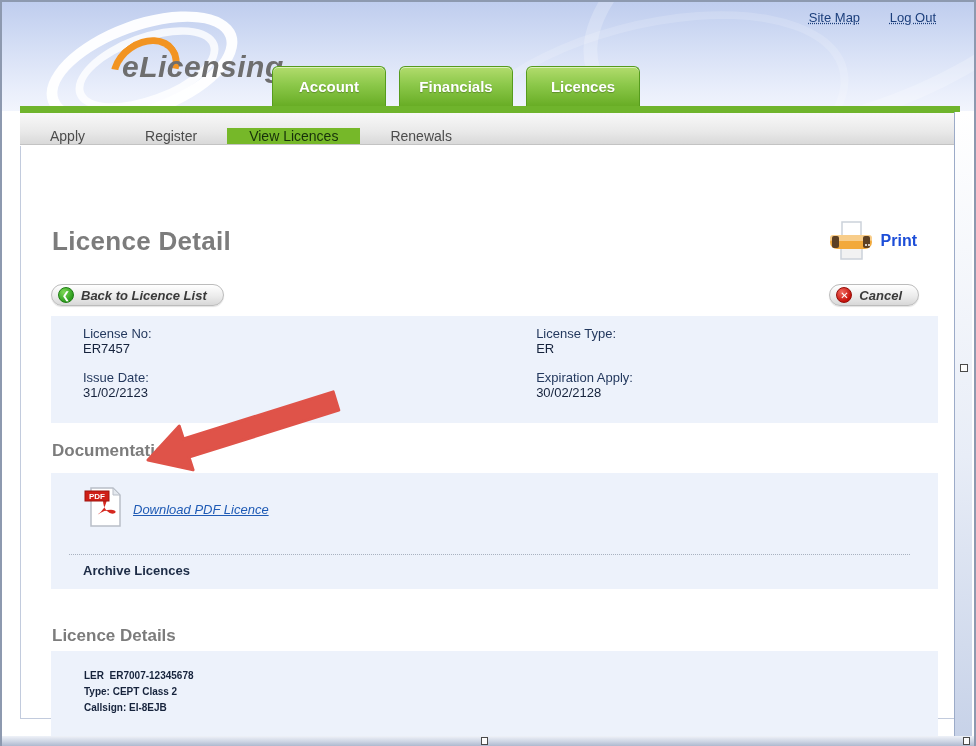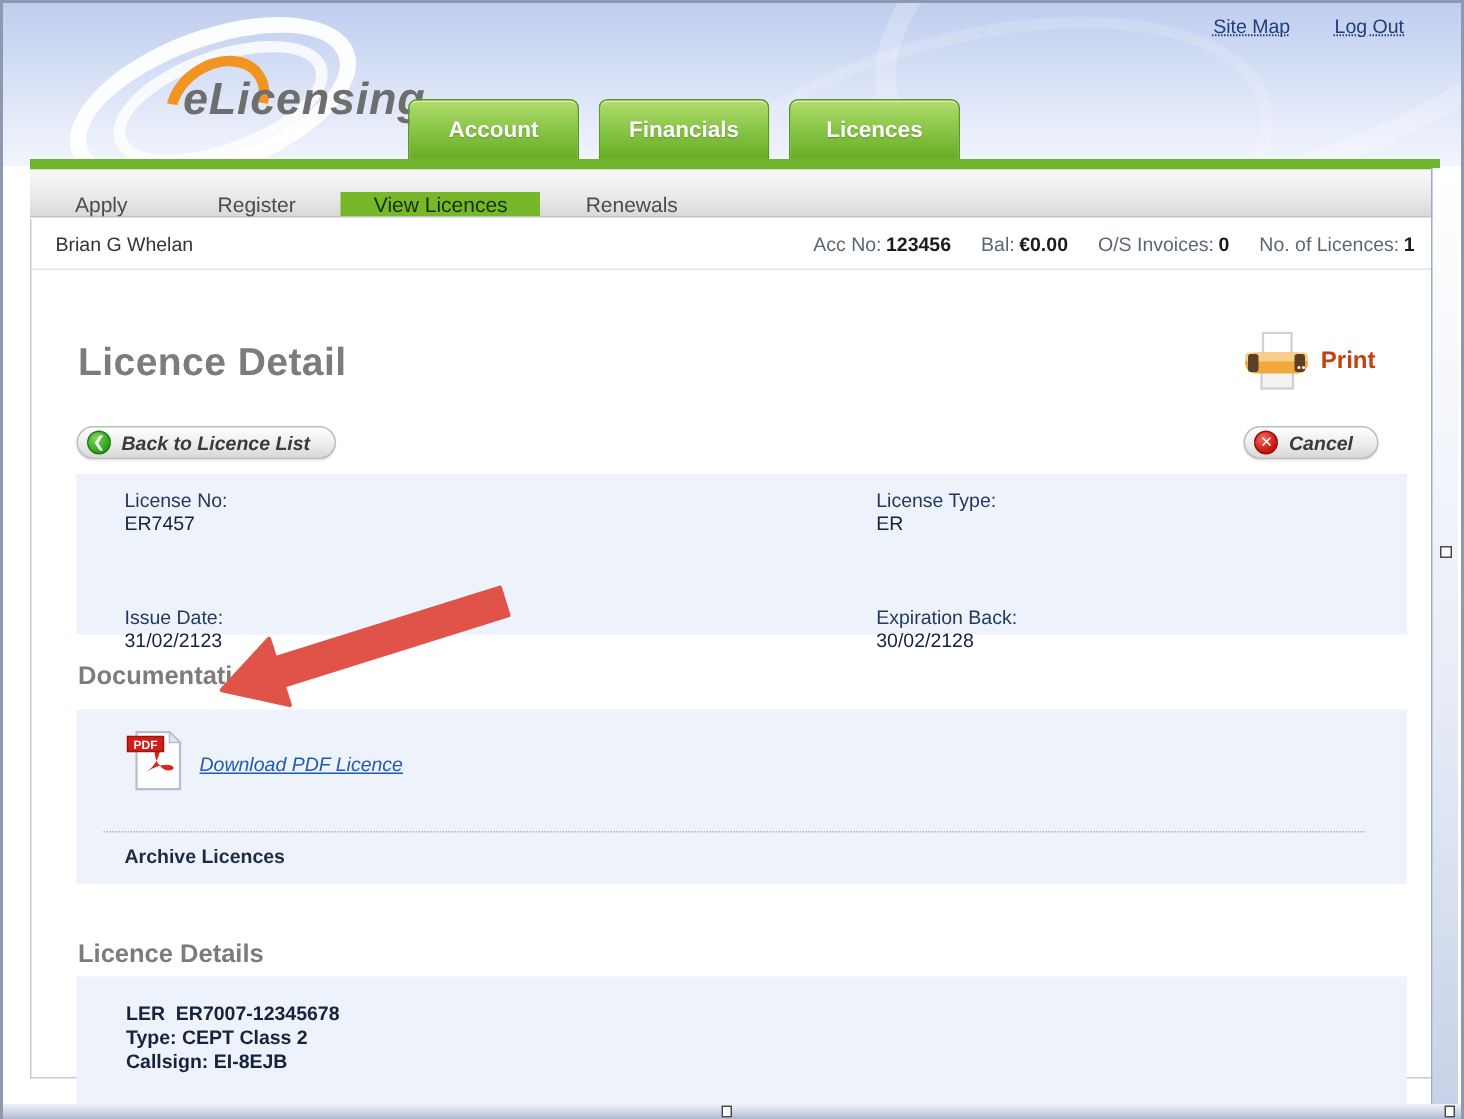--- a/index.html
+++ b/index.html
@@ -51,49 +51,49 @@
               padding:0 16px; font-size:13px; }
   .acct-name { color:#333; }
   .acct-fields { margin-left:auto; display:flex; gap:20px; }
   .acct-field { color:#5c6775; }
   .acct-field b { color:#1c1c1c; margin-left:3px; font-weight:bold; }
 
   .content { position:absolute; left:0; top:35px; right:0; bottom:0; }
   h1.page-title { position:absolute; left:31px; top:45px; font-size:26px; color:#7c7c7c; letter-spacing:0.3px; }
 
   .print-btn { position:absolute; right:42px; top:40px; display:flex; align-items:center; gap:6px; cursor:pointer; }
-  .print-label { color:#c2410c; font-size:16px; font-weight:bold; }
+  .print-label { color:#1d4ed8; font-size:16px; font-weight:bold; }
 
   .btn-row-y { top:103px; }
   .pill { position:absolute; height:22px; display:flex; align-items:center; gap:7px; padding:0 16px 0 6px;
           background:linear-gradient(180deg,#ffffff 0%,#ececec 55%,#d8d8d8 100%);
           border:1px solid #bcbcbc; border-radius:13px; font-size:13px; font-weight:bold; font-style:italic;
           color:#3a3a3a; cursor:pointer; box-shadow:0 1px 1px rgba(0,0,0,0.12); }
   .pill .circ { width:16px; height:16px; border-radius:50%; color:#fff; font-size:10px; font-weight:bold;
                 display:flex; align-items:center; justify-content:center; font-style:normal; }
   .circ.green { background:radial-gradient(circle at 35% 30%,#7ed957,#2e9e1f 70%); border:1px solid #1f7d14; }
   .circ.red { background:radial-gradient(circle at 35% 30%,#f06a60,#c6120b 70%); border:1px solid #940d08; }
 
   .panel { position:absolute; left:30px; width:887px; background:#edf2fb; }
   .info-panel { top:135px; height:107px; display:grid; grid-template-columns:53% 47%; align-content:start;
-                padding:10px 0 0 32px; row-gap:14px;gap:48px; }
+                padding:10px 0 0 32px; row-gap:14px; }
   .fld-label { font-size:13px; color:#24395e; }
   .fld-value { font-size:13px; color:#16233c; font-weight:normal; margin-top:0; }
 
   .section-h { position:absolute; left:31px; font-size:17px; font-weight:bold; color:#7c7c7c; }
   .doc-h { top:260px; }
   .doc-panel { top:292px; height:116px; }
   .doc-link-row { position:absolute; left:32px; top:12px; display:flex; align-items:center; gap:10px; }
   .pdf-link { font-size:13px; font-style:italic; color:#1f5bb5; text-decoration:underline; cursor:pointer; }
   .dotted-sep { position:absolute; left:18px; right:28px; top:81px; border-top:1px dotted #a9b2c0; }
   .archive-h { position:absolute; left:32px; top:90px; font-size:13px; font-weight:bold; color:#1c2b45; }
 
   .det-h { top:445px; }
   .det-panel { top:470px; height:86px; padding:17px 0 0 33px; }
-  .det-line { font-size:13px; font-weight:bold; color:#16233c; line-height:16px; white-space:pre-wrap; }
+  .det-line { font-size:10px; font-weight:bold; color:#16233c; line-height:16px; white-space:pre-wrap; }
 
   
   .anno { position:absolute; left:0; top:0; width:976px; height:746px; pointer-events:none; }
 
   
   .vstrip { position:absolute; right:2px; top:110px; width:18px; height:626px;
             background:linear-gradient(180deg,#ffffff 0%,#e8edf7 55%,#c7d2e8 100%);
             border-left:1px solid #9cabc8; }
   .vhandle { position:absolute; left:5px; top:252px; width:8px; height:8px; background:#fcfcfc; border:1px solid #4a4a4a; }
   .hstrip { position:absolute; left:0; bottom:0; width:976px; height:10px;
@@ -136,29 +136,20 @@
 
   <div class="subnav">
     <div class="subnav-item">Apply</div>
     <div class="subnav-item">Register</div>
     <div class="subnav-item active">View Licences</div>
     <div class="subnav-item">Renewals</div>
   </div>
 
   <div class="container">
 
-    <div class="acct-bar">
-      <span class="acct-name">Brian G Whelan</span>
-      <div class="acct-fields">
-        <span class="acct-field"><span>Acc No:</span><b>123456</b></span>
-        <span class="acct-field"><span>Bal:</span><b>€0.00</b></span>
-        <span class="acct-field"><span>O/S Invoices:</span><b>0</b></span>
-        <span class="acct-field"><span>No. of Licences:</span><b>1</b></span>
-      </div>
-    </div>
 
     <div class="content">
 
       <h1 class="page-title">Licence Detail</h1>
 
       <div class="print-btn">
         <span>
           <svg class="printer-svg" width="48" height="40" viewBox="0 0 48 40">
             <rect x="15" y="1" width="19" height="17" fill="#ffffff" stroke="#ccd2da" stroke-width="1.5"></rect>
             <rect x="14" y="26" width="21" height="12" fill="#f2f2f2" stroke="#ccd2da" stroke-width="1.5"></rect>
@@ -189,21 +180,21 @@
         </div>
         <div>
           <div class="fld-label">License Type:</div>
           <div class="fld-value">ER</div>
         </div>
         <div>
           <div class="fld-label">Issue Date:</div>
           <div class="fld-value">31/02/2123</div>
         </div>
         <div>
-          <div class="fld-label">Expiration Back:</div>
+          <div class="fld-label">Expiration Apply:</div>
           <div class="fld-value">30/02/2128</div>
         </div>
       </div>
 
       <div class="section-h doc-h">Documentation</div>
       <div class="panel doc-panel">
         <div class="doc-link-row">
           <span>
             <svg width="40" height="44" viewBox="0 0 40 44">
               <path d="M8 3 h22 l7 7 v31 h-29 z" fill="#ffffff" stroke="#b9bfc8" stroke-width="1.5"></path>

